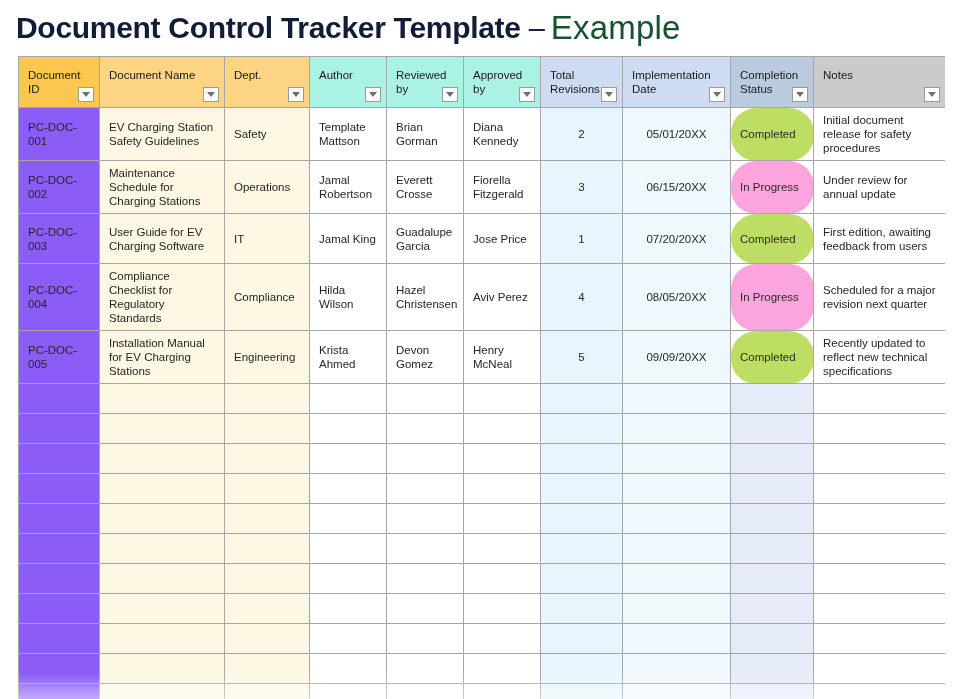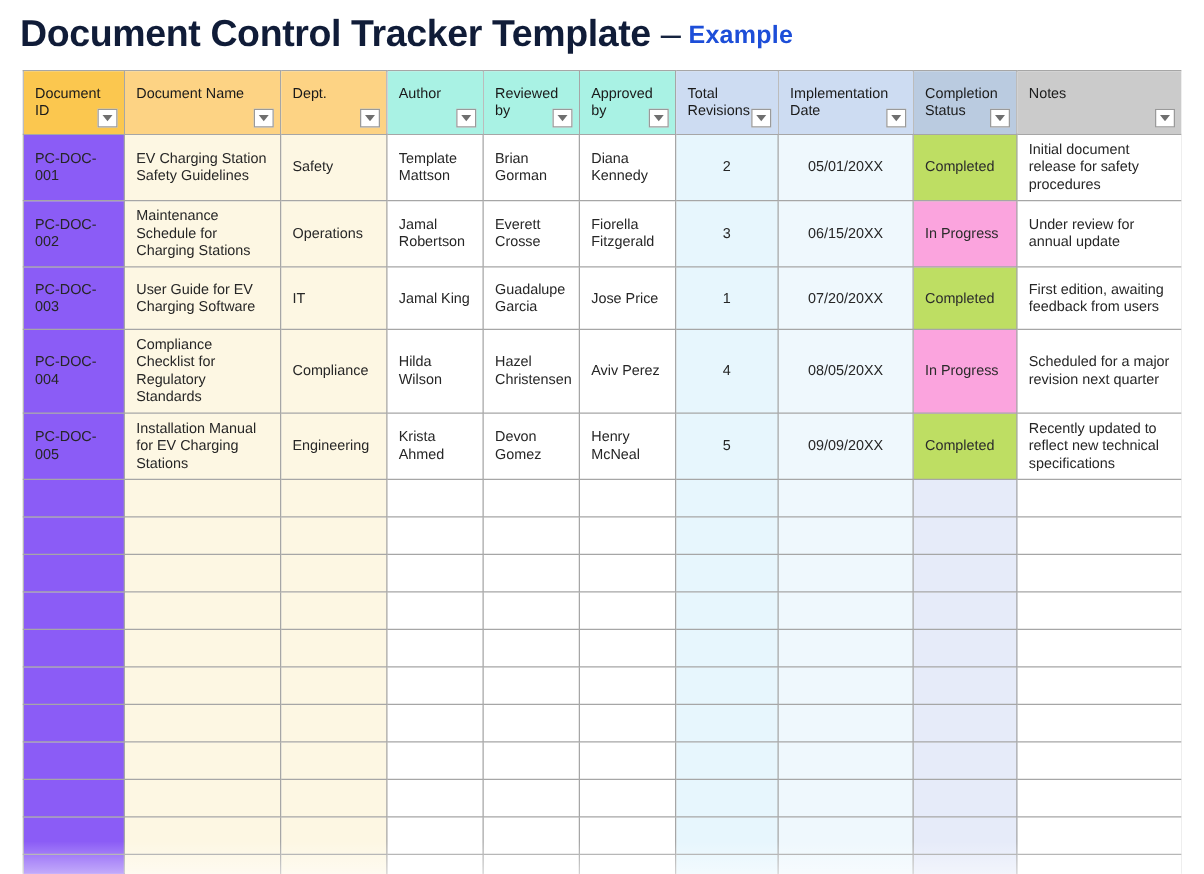--- a/index.html
+++ b/index.html
@@ -40,23 +40,23 @@
     color: #101c38;
     letter-spacing: -0.3px;
   }
   #title-sep {
     font-size: 29px;
     font-weight: normal;
     color: #16233f;
     padding: 0 6px 0 8px;
   }
   #title-sub {
-    font-size: 20px;
-    font-weight: bold;
-    color: #1d4ed8;
+    font-size: 33px;
+    font-weight: normal;
+    color: #14532d;
     letter-spacing: 0.2px;
   }
 
   
   #table-wrap {
     position: absolute;
     left: 18px;
     top: 56px;
     width: 927px;
     height: 695px;
@@ -140,20 +140,21 @@
   .c-white  { background: #ffffff; }
   .c-bluea  { background: #e7f6fd; }
   .c-blueb  { background: #eff8fd; }
   .c-lav    { background: #e6ebf9; }
 
   
   .st {
     text-align: left;
     font-size: 11.5px;
     color: #2b2b2b;
+    border-radius: 25px;
   }
   .st-completed  { background: #bede63; }
   .st-inprogress { background: #fba4de; }
 
   
   .empty-row .cell { height: 30px; }
 
   
   #fade {
     position: absolute;

